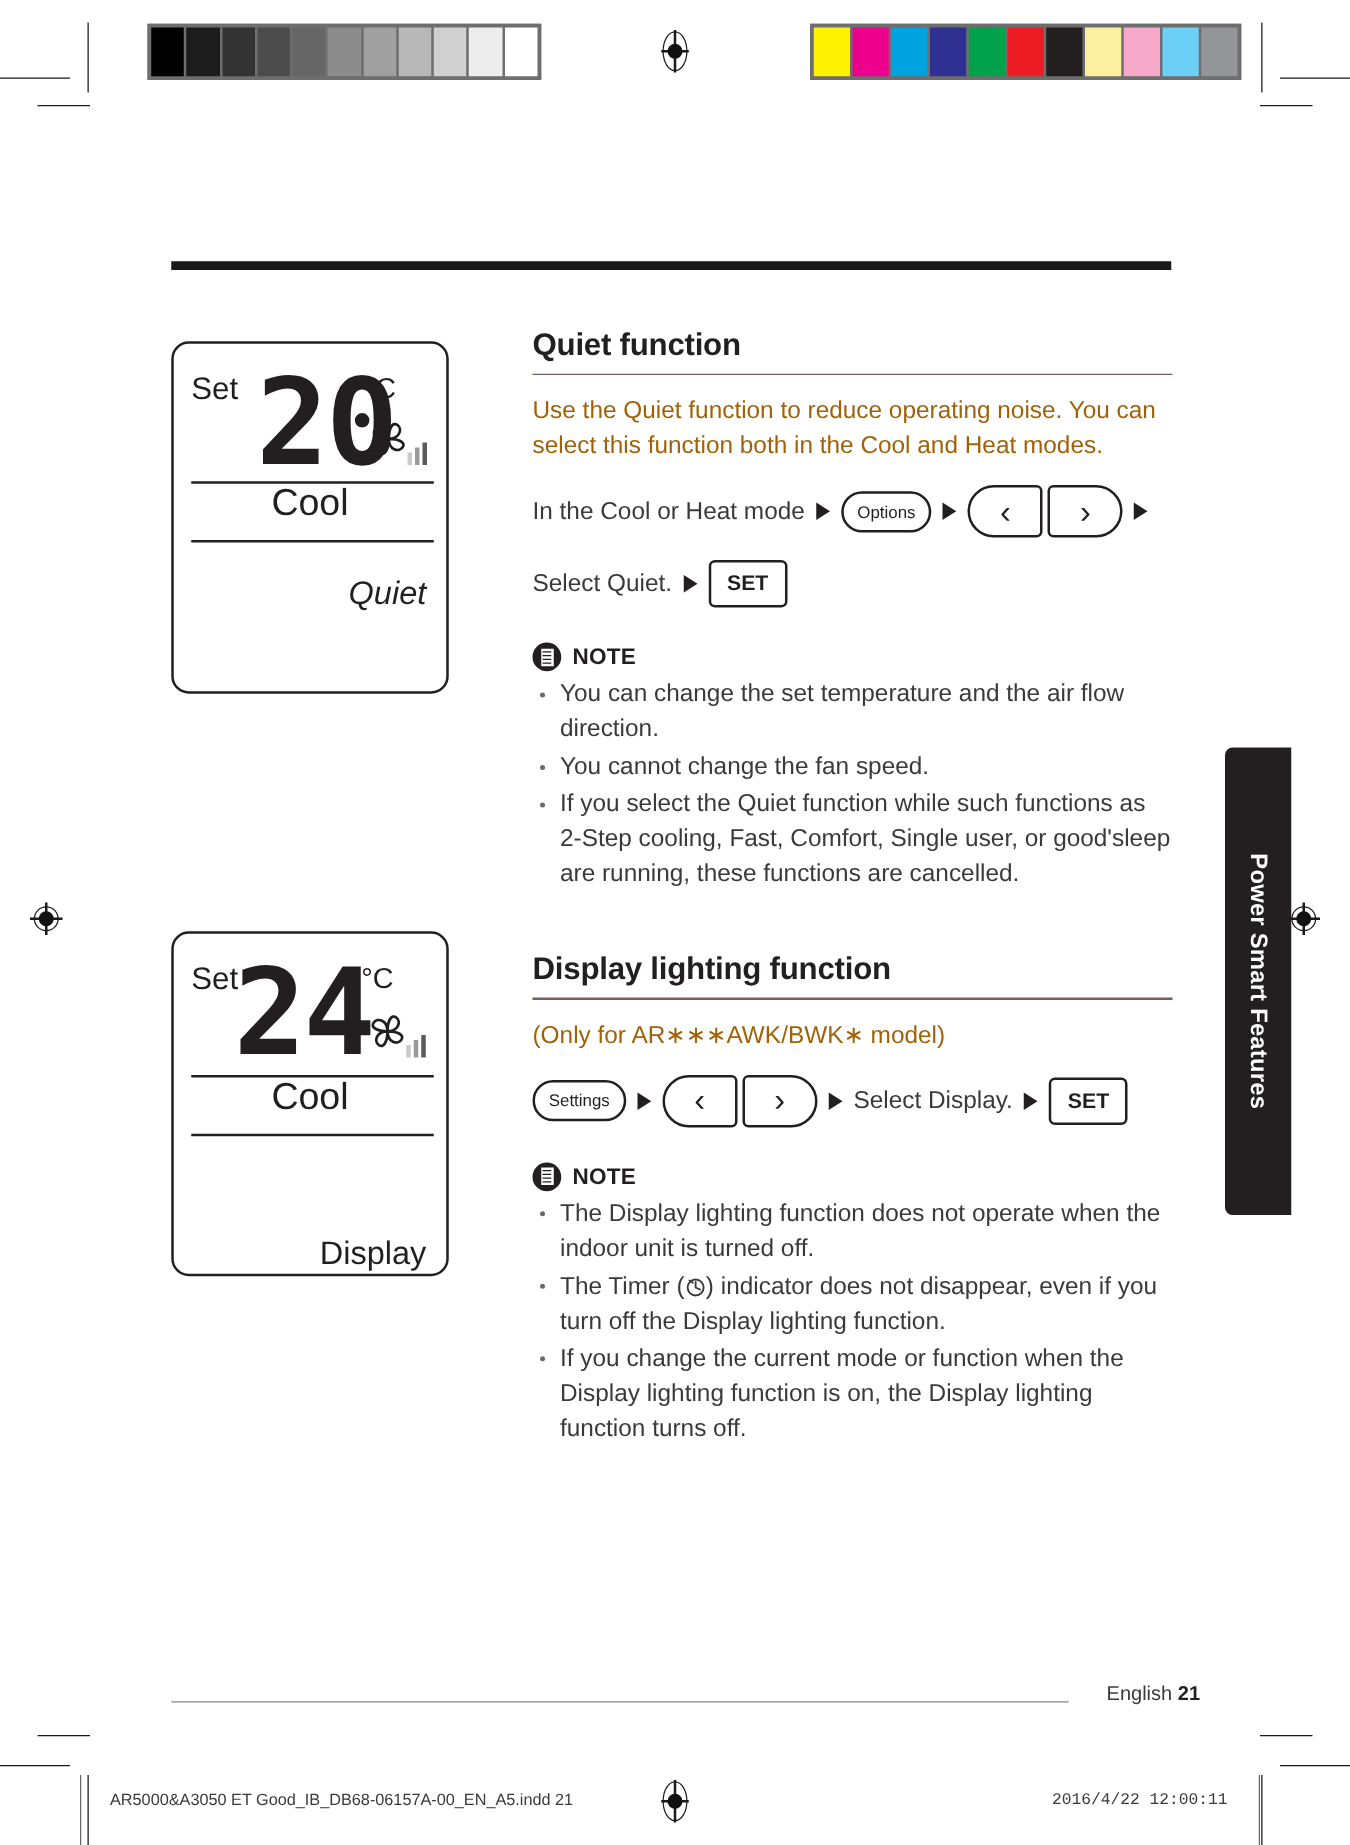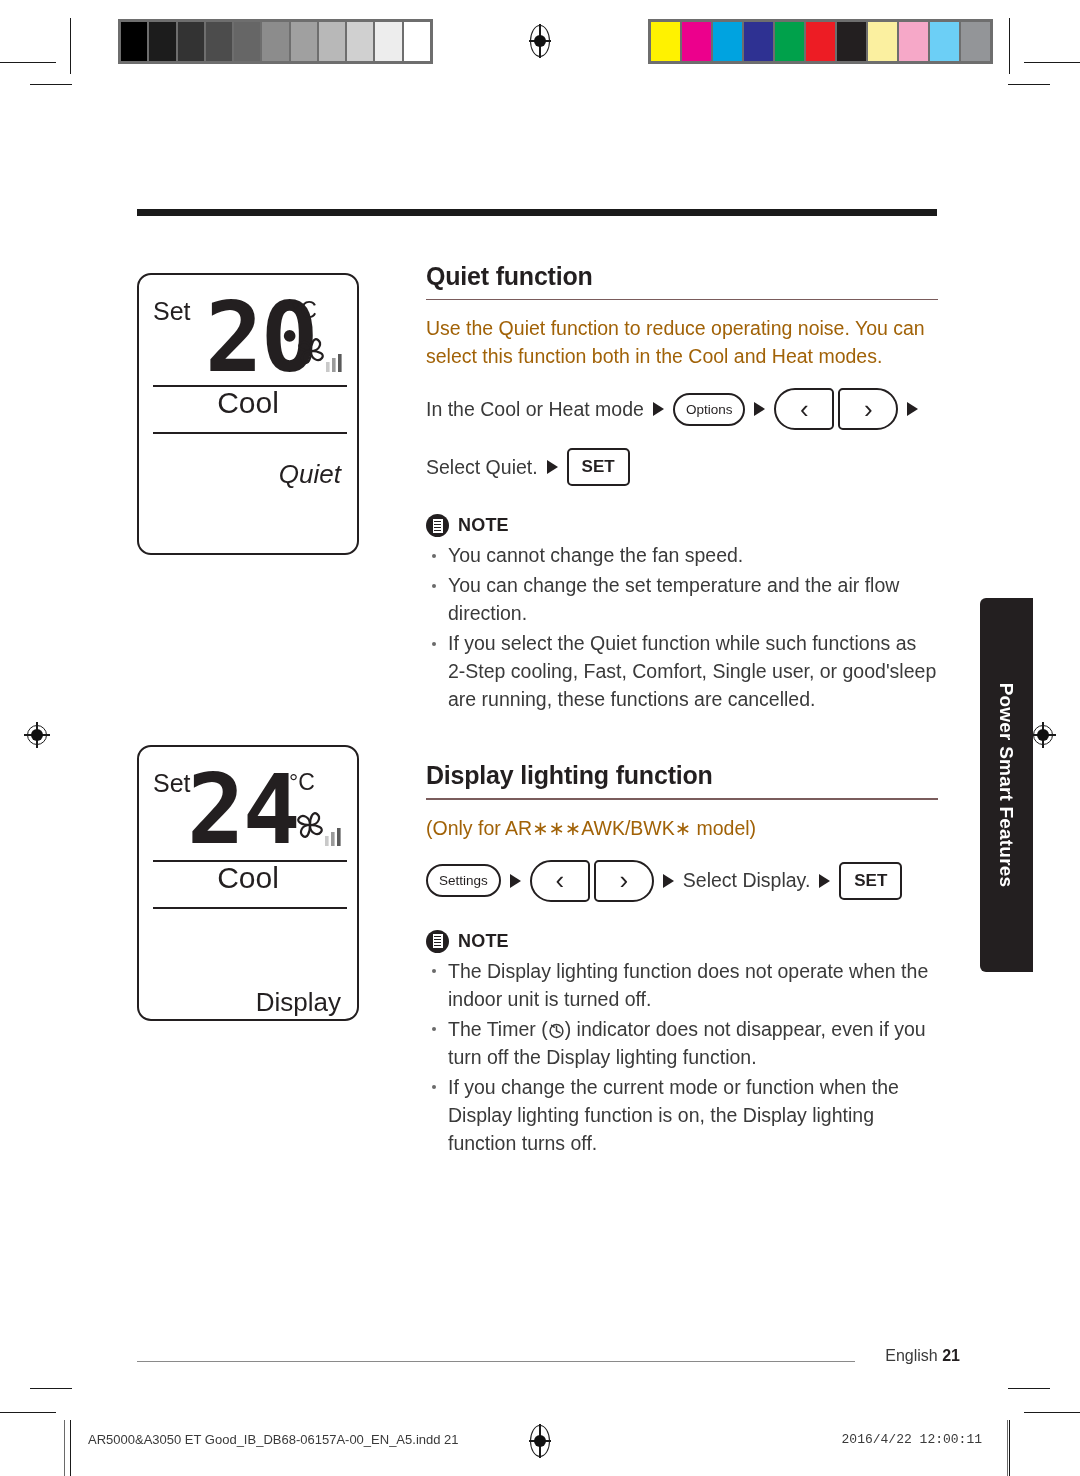--- a/index.html
+++ b/index.html
@@ -394,22 +394,22 @@
       <span class="key-set">SET</span>
     </div>
 
     <div class="note-head">
       <span class="note-ico">
           <span class="pg"></span>
         </span>
       <span class="note-label">NOTE</span>
     </div>
     <ul class="note-list">
+      <li>You can change the set temperature and the air flow direction.</li>
       <li>You cannot change the fan speed.</li>
-      <li>You can change the set temperature and the air flow direction.</li>
       <li>If you select the Quiet function while such functions as 2-Step cooling, Fast, Comfort, Single user, or good'sleep are running, these functions are cancelled.</li>
     </ul>
 
     <div style="height:46px;"></div>
 
     <h2 class="sec-title">Display lighting function</h2>
     <div class="title-rule"></div>
     <p class="body">(Only for AR∗∗∗AWK/BWK∗ model)</p>
 
     <div class="steps">

